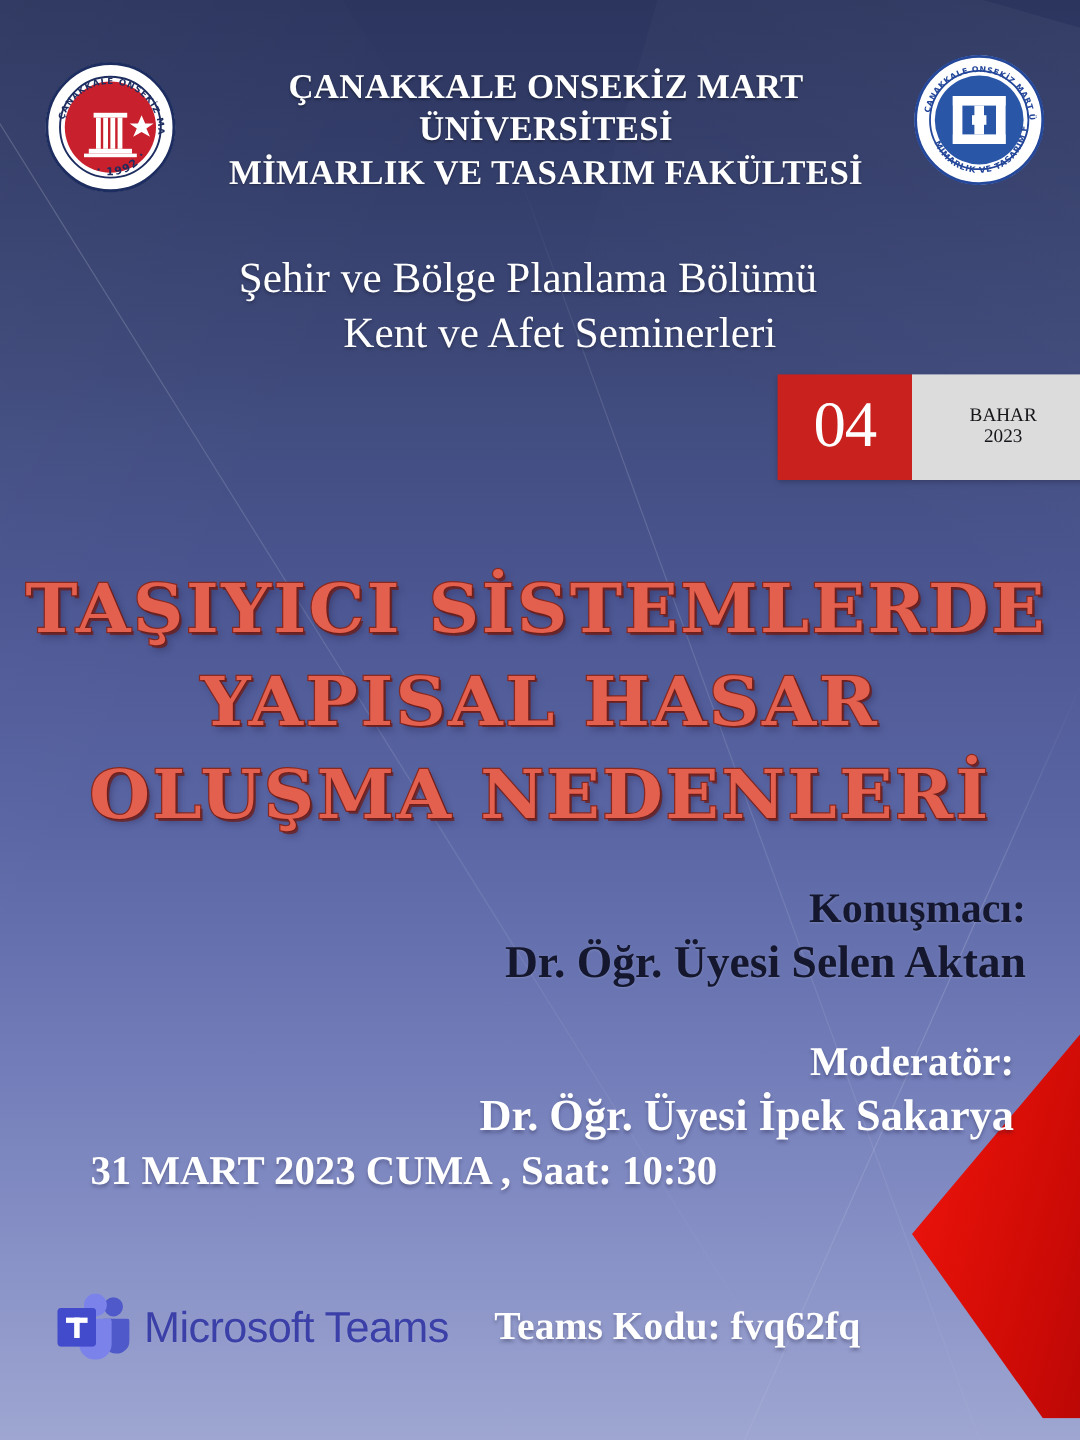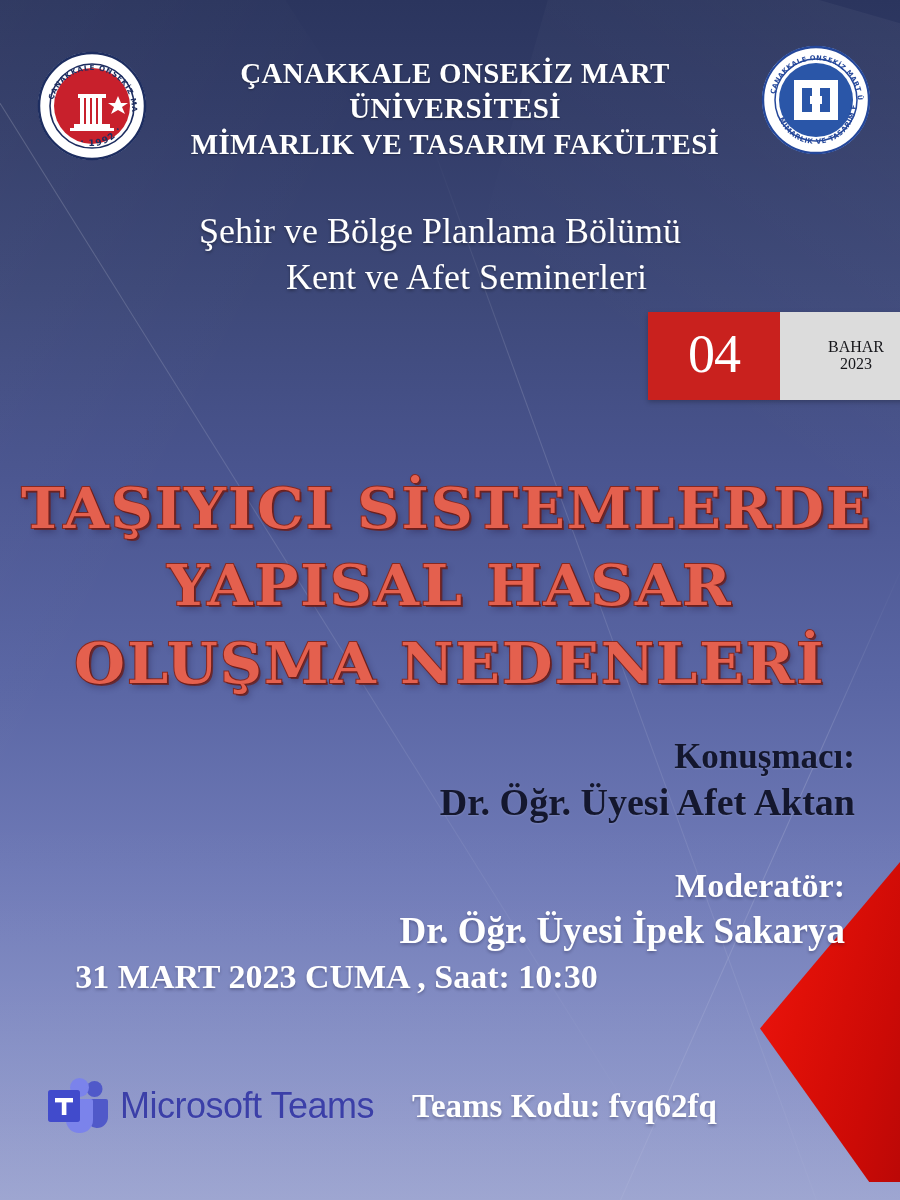--- a/index.html
+++ b/index.html
@@ -150,21 +150,21 @@
   .badge {
     position: absolute;
     top: 312px;
     left: 648px;
     height: 88px;
     display: flex;
     align-items: stretch;
     box-shadow: 0 2px 5px rgba(0,0,0,0.25);
   }
   .badge-number {
-    width: 132px;
+    width: 112px;
     background: #c9211e;
     display: flex;
     align-items: center;
     justify-content: center;
     color: #ffffff;
     font-size: 54px;
     line-height: 1;
     letter-spacing: -1px;
     padding-bottom: 4px;
   }
@@ -394,21 +394,21 @@
   </div>
 
   <div class="main-title">
     <span class="main-title-line l1">TAŞIYICI SİSTEMLERDE</span>
     <span class="main-title-line l2">YAPISAL HASAR</span>
     <span class="main-title-line l3">OLUŞMA NEDENLERİ</span>
   </div>
 
   <div class="speaker-block">
     <div class="speaker-role">Konuşmacı:</div>
-    <div class="speaker-name">Dr. Öğr. Üyesi Afet Aktan</div>
+    <div class="speaker-name">Dr. Öğr. Üyesi Selen Aktan</div>
   </div>
 
   <div class="moderator-block">
     <div class="moderator-role">Moderatör:</div>
     <div class="moderator-name">Dr. Öğr. Üyesi İpek Sakarya</div>
   </div>
 
   <div class="datetime">31  MART 2023 CUMA , Saat: 10:30</div>
 
   <div class="footer">

